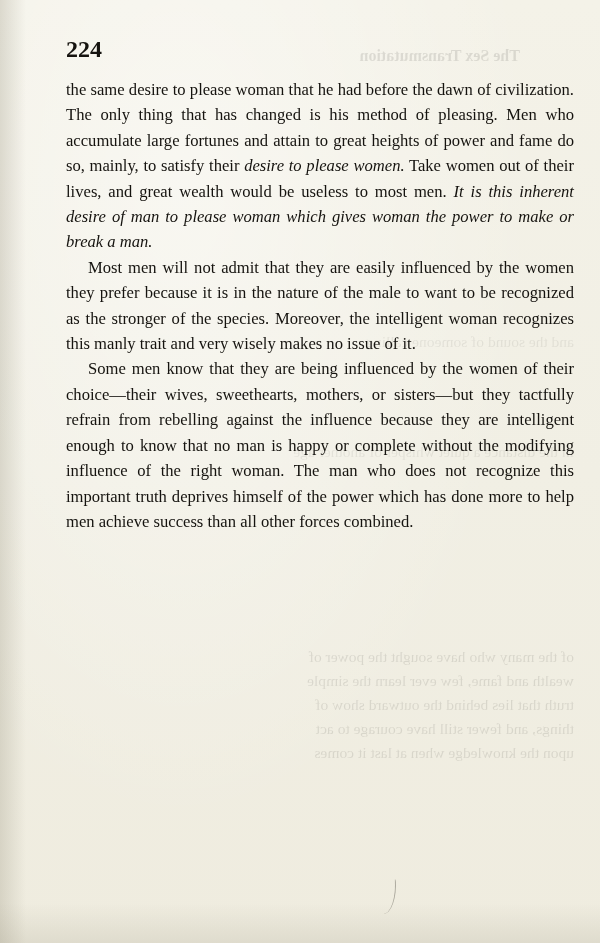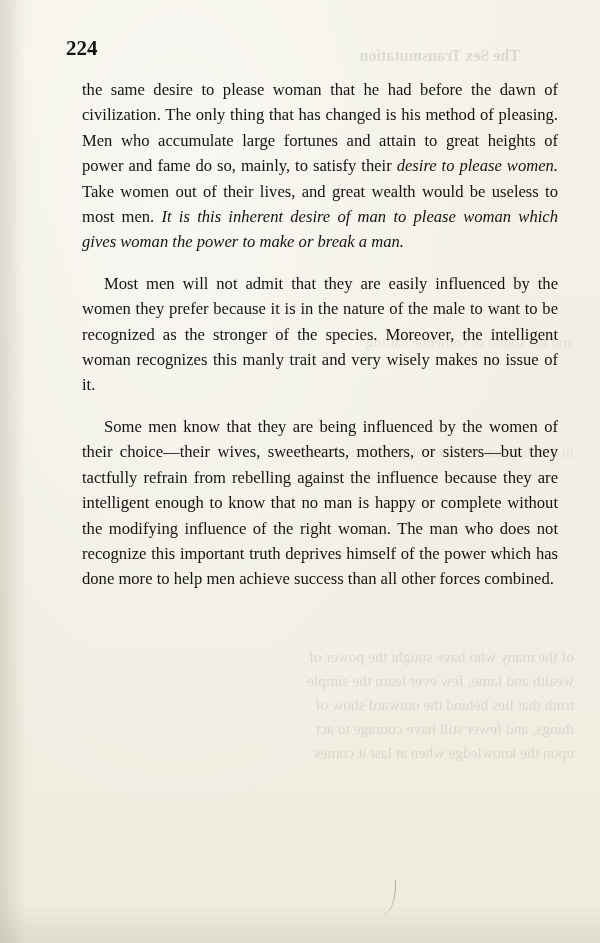--- a/index.html
+++ b/index.html
@@ -37,21 +37,21 @@
   }
   .header-row {
     display: flex;
     align-items: baseline;
     justify-content: space-between;
     margin-bottom: 6px;
   }
   .page-number {
     font-family: "Liberation Serif", serif;
     font-weight: bold;
-    font-size: 21px;
+    font-size: 24px;
     color: #15130f;
     letter-spacing: 0px;
   }
   .running-head {
     font-family: "Liberation Serif", serif;
     font-weight: bold;
     font-size: 18px;
     color: #15130f;
     letter-spacing: 0.2px;
   }
@@ -59,21 +59,21 @@
     margin-top: 14px;
     font-size: 16.6px;
     line-height: 25.4px;
     color: #15130f;
     text-align: justify;
     text-justify: inter-word;
     -webkit-hyphens: manual;
     hyphens: manual;
   }
   .body-text p {
-    margin: 16px;
+    margin: 0;
     text-indent: 22px;
   }
   .body-text p.first {
     text-indent: 0;
   }
   .body-text em {
     font-style: italic;
   }
 
   

